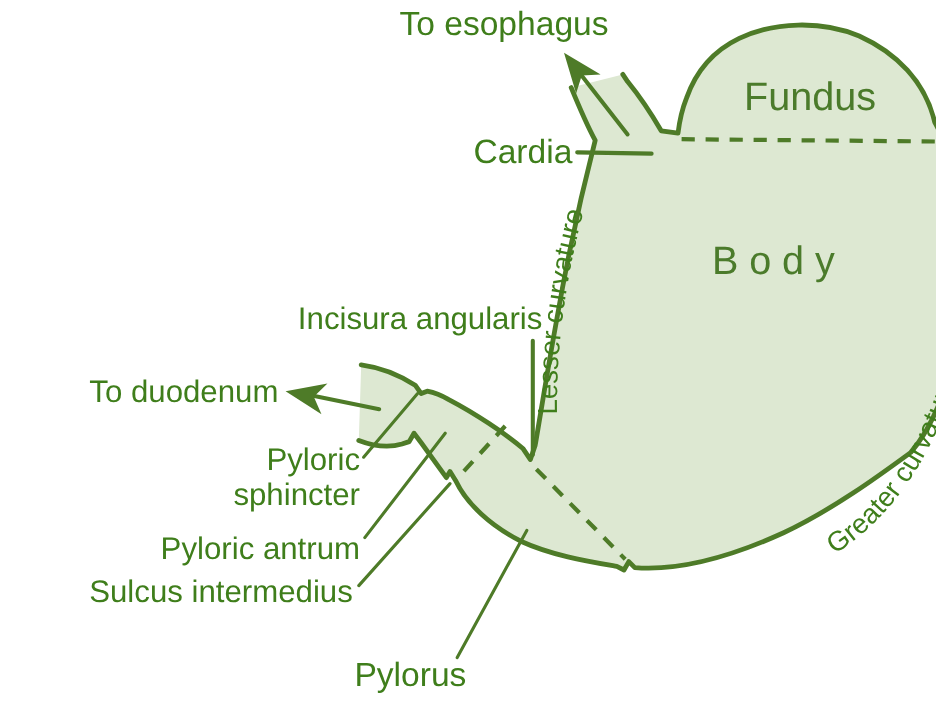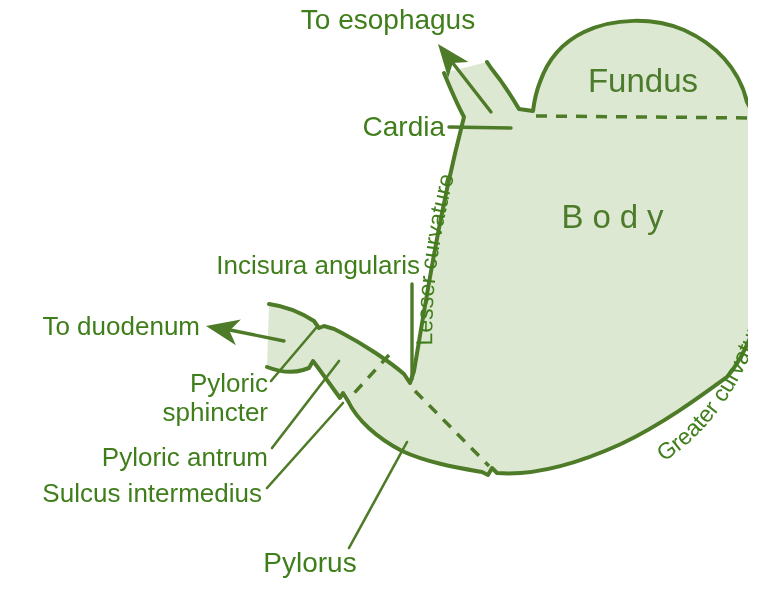--- a/index.html
+++ b/index.html
@@ -9,20 +9,21 @@
     --region:#4b7b2b;
     --bg:#ffffff;
   }
   html,body{margin:0;padding:0;background:var(--bg);}
   .stage{
     position:relative;
     width:748px;height:589px;
     background:var(--bg);
     overflow:hidden;
     font-family:"Liberation Sans", sans-serif;
+    margin-left:32px;
   }
   svg{display:block;}
   .outline{fill:none;stroke:var(--outline);stroke-width:4;stroke-linejoin:round;stroke-linecap:round;}
   .shape-fill{fill:var(--fill);stroke:none;}
   .dashed{fill:none;stroke:var(--outline);stroke-width:3.5;stroke-dasharray:11 9;stroke-linecap:butt;}
   .leader{fill:none;stroke:var(--outline);stroke-width:2.6;stroke-linecap:round;}
   .leader-thick{fill:none;stroke:var(--outline);stroke-width:3.4;stroke-linecap:round;}
   .arrowhead{fill:var(--outline);stroke:none;}
   text{fill:var(--label);}
   .lbl{font-size:26px;}

